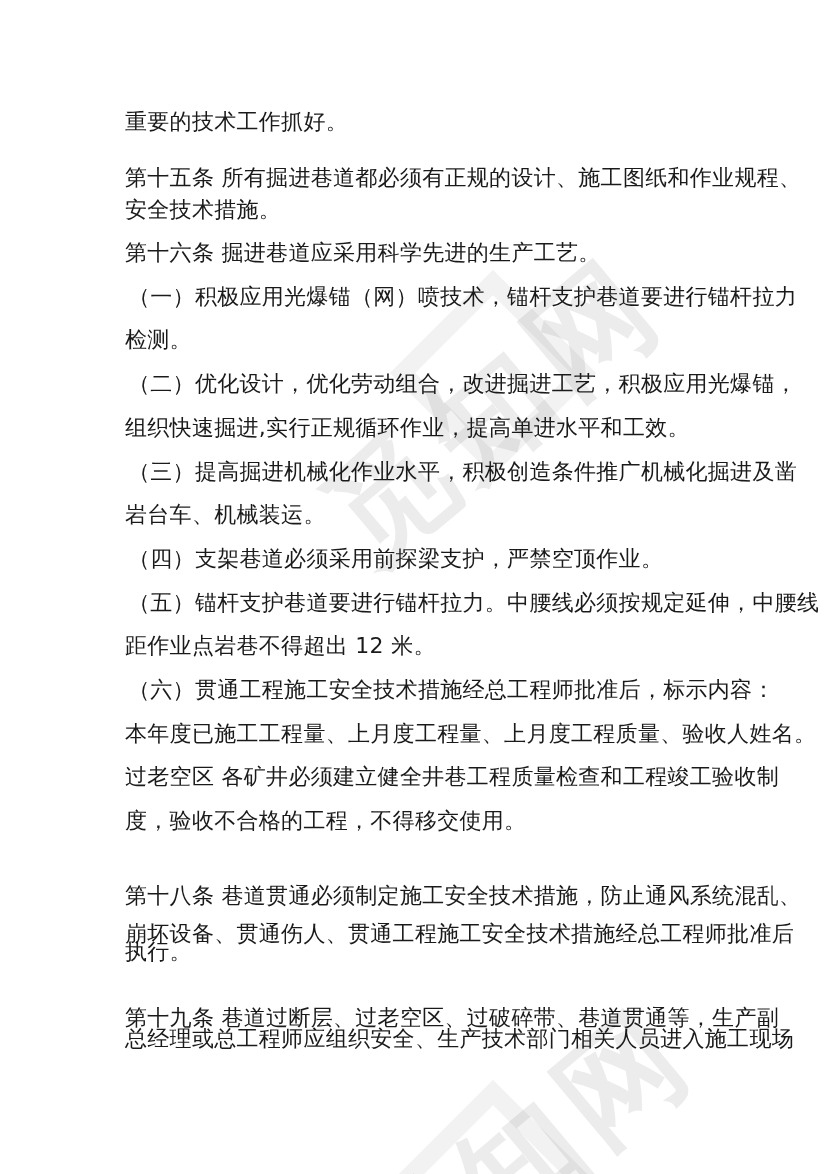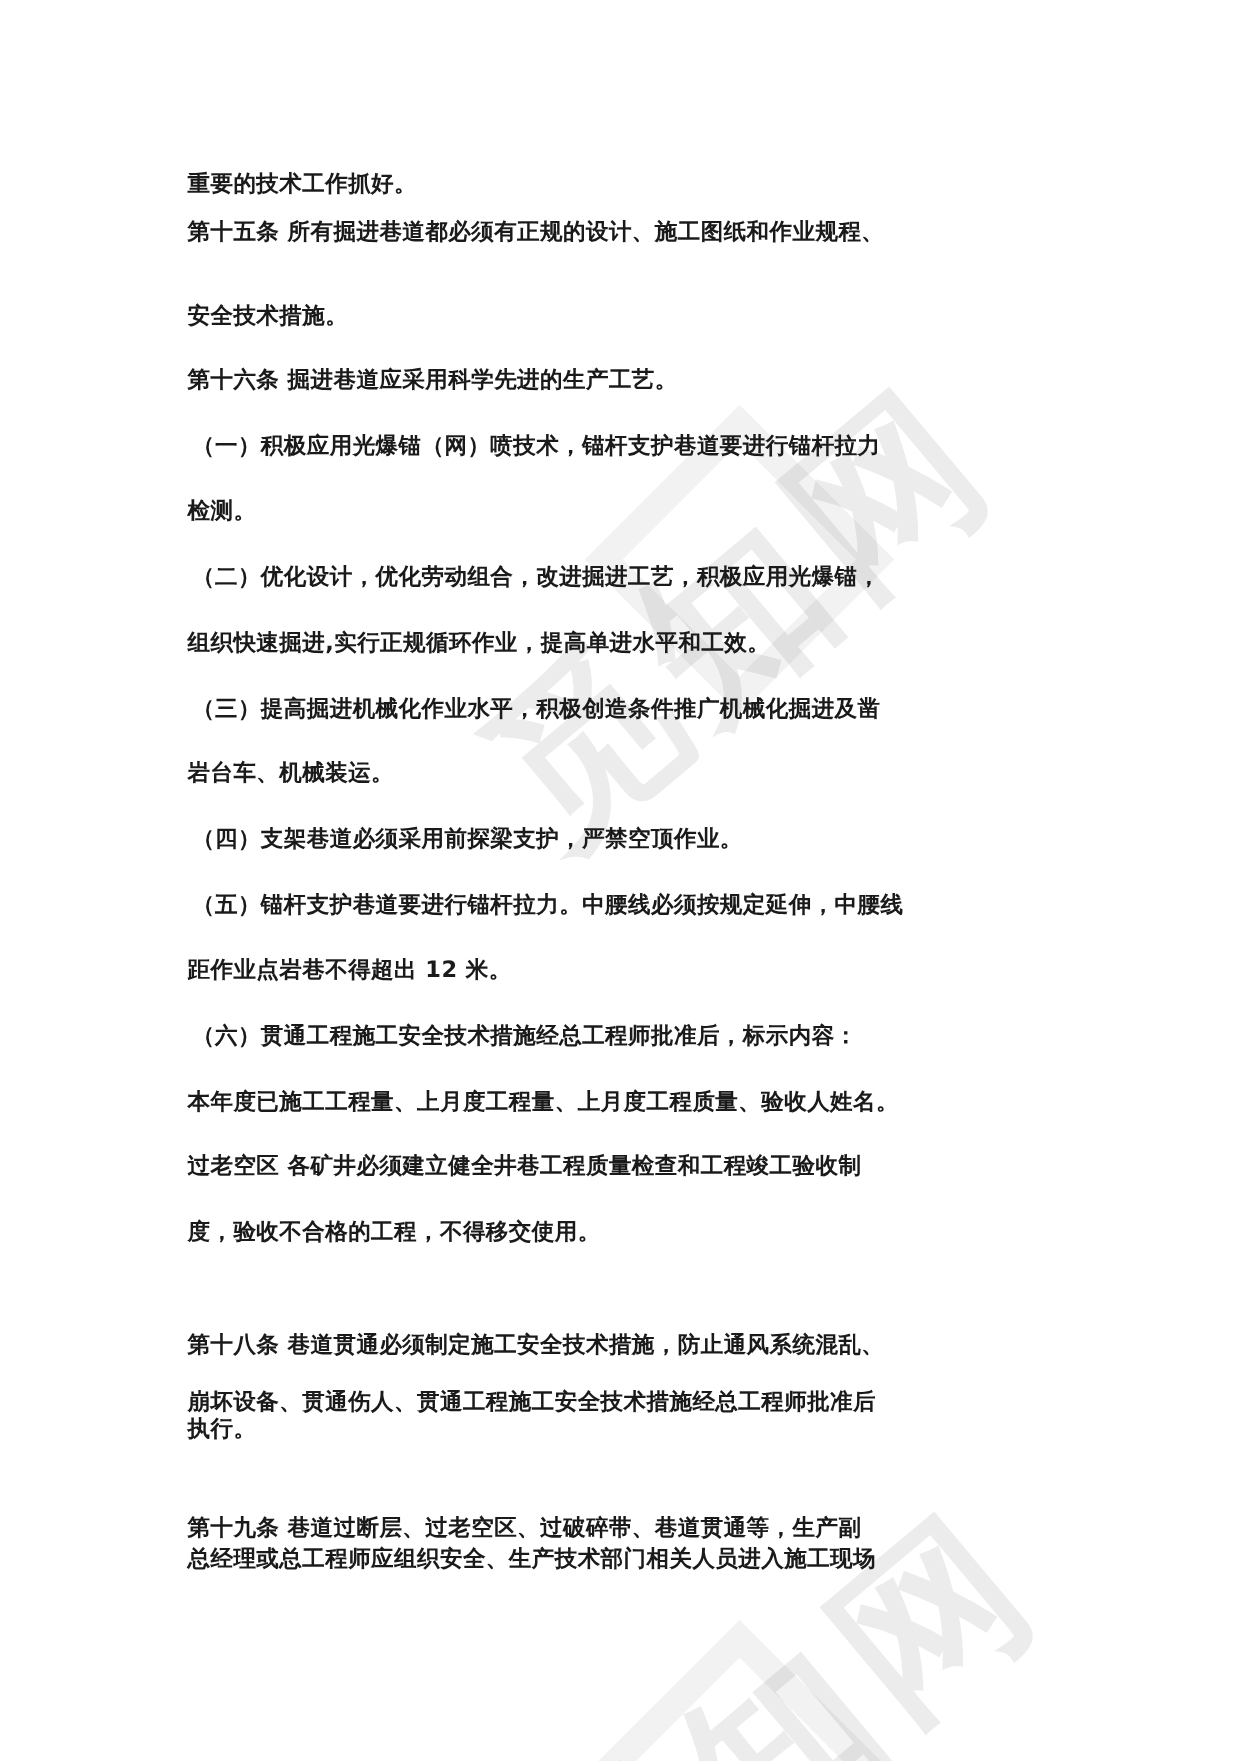--- a/index.html
+++ b/index.html
@@ -45,41 +45,40 @@
     .content {
       position: absolute;
       left: 125px;
       top: 108px;
       width: 585px;
     }
     .line {
       position: absolute;
       left: 0;
       white-space: nowrap;
-      font-size: 15px;
+      font-size: 22px;
       line-height: 28px;
       height: 28px;
       letter-spacing: 0.3px;
-      font-weight: bold;
     }
     .indent { left: 3px; text-align: center; }
   </style>
 </head>
 <body>
 
 <div class="page">
 
   <div class="wm-box wmb1"></div>
   <div class="wm-box wmb2"></div>
   <div class="watermark wm1">觅知网</div>
   <div class="watermark wm2">觅知网</div>
 
   <div class="content">
     <div class="line" style="top:0px">重要的技术工作抓好。</div>
-    <div class="line" style="top:32px">第十五条  所有掘进巷道都必须有正规的设计、施工图纸和作业规程、</div>
+    <div class="line" style="top:56px">第十五条  所有掘进巷道都必须有正规的设计、施工图纸和作业规程、</div>
     <div class="line" style="top:88px">安全技术措施。</div>
     <div class="line" style="top:131px">第十六条  掘进巷道应采用科学先进的生产工艺。</div>
     <div class="line indent" style="top:175px">（一）积极应用光爆锚（网）喷技术，锚杆支护巷道要进行锚杆拉力</div>
     <div class="line" style="top:218px">检测。</div>
     <div class="line indent" style="top:262px">（二）优化设计，优化劳动组合，改进掘进工艺，积极应用光爆锚，</div>
     <div class="line" style="top:306px">组织快速掘进,实行正规循环作业，提高单进水平和工效。</div>
     <div class="line indent" style="top:350px">（三）提高掘进机械化作业水平，积极创造条件推广机械化掘进及凿</div>
     <div class="line" style="top:393px">岩台车、机械装运。</div>
     <div class="line indent" style="top:437px">（四）支架巷道必须采用前探梁支护，严禁空顶作业。</div>
     <div class="line indent" style="top:481px">（五）锚杆支护巷道要进行锚杆拉力。中腰线必须按规定延伸，中腰线</div>

